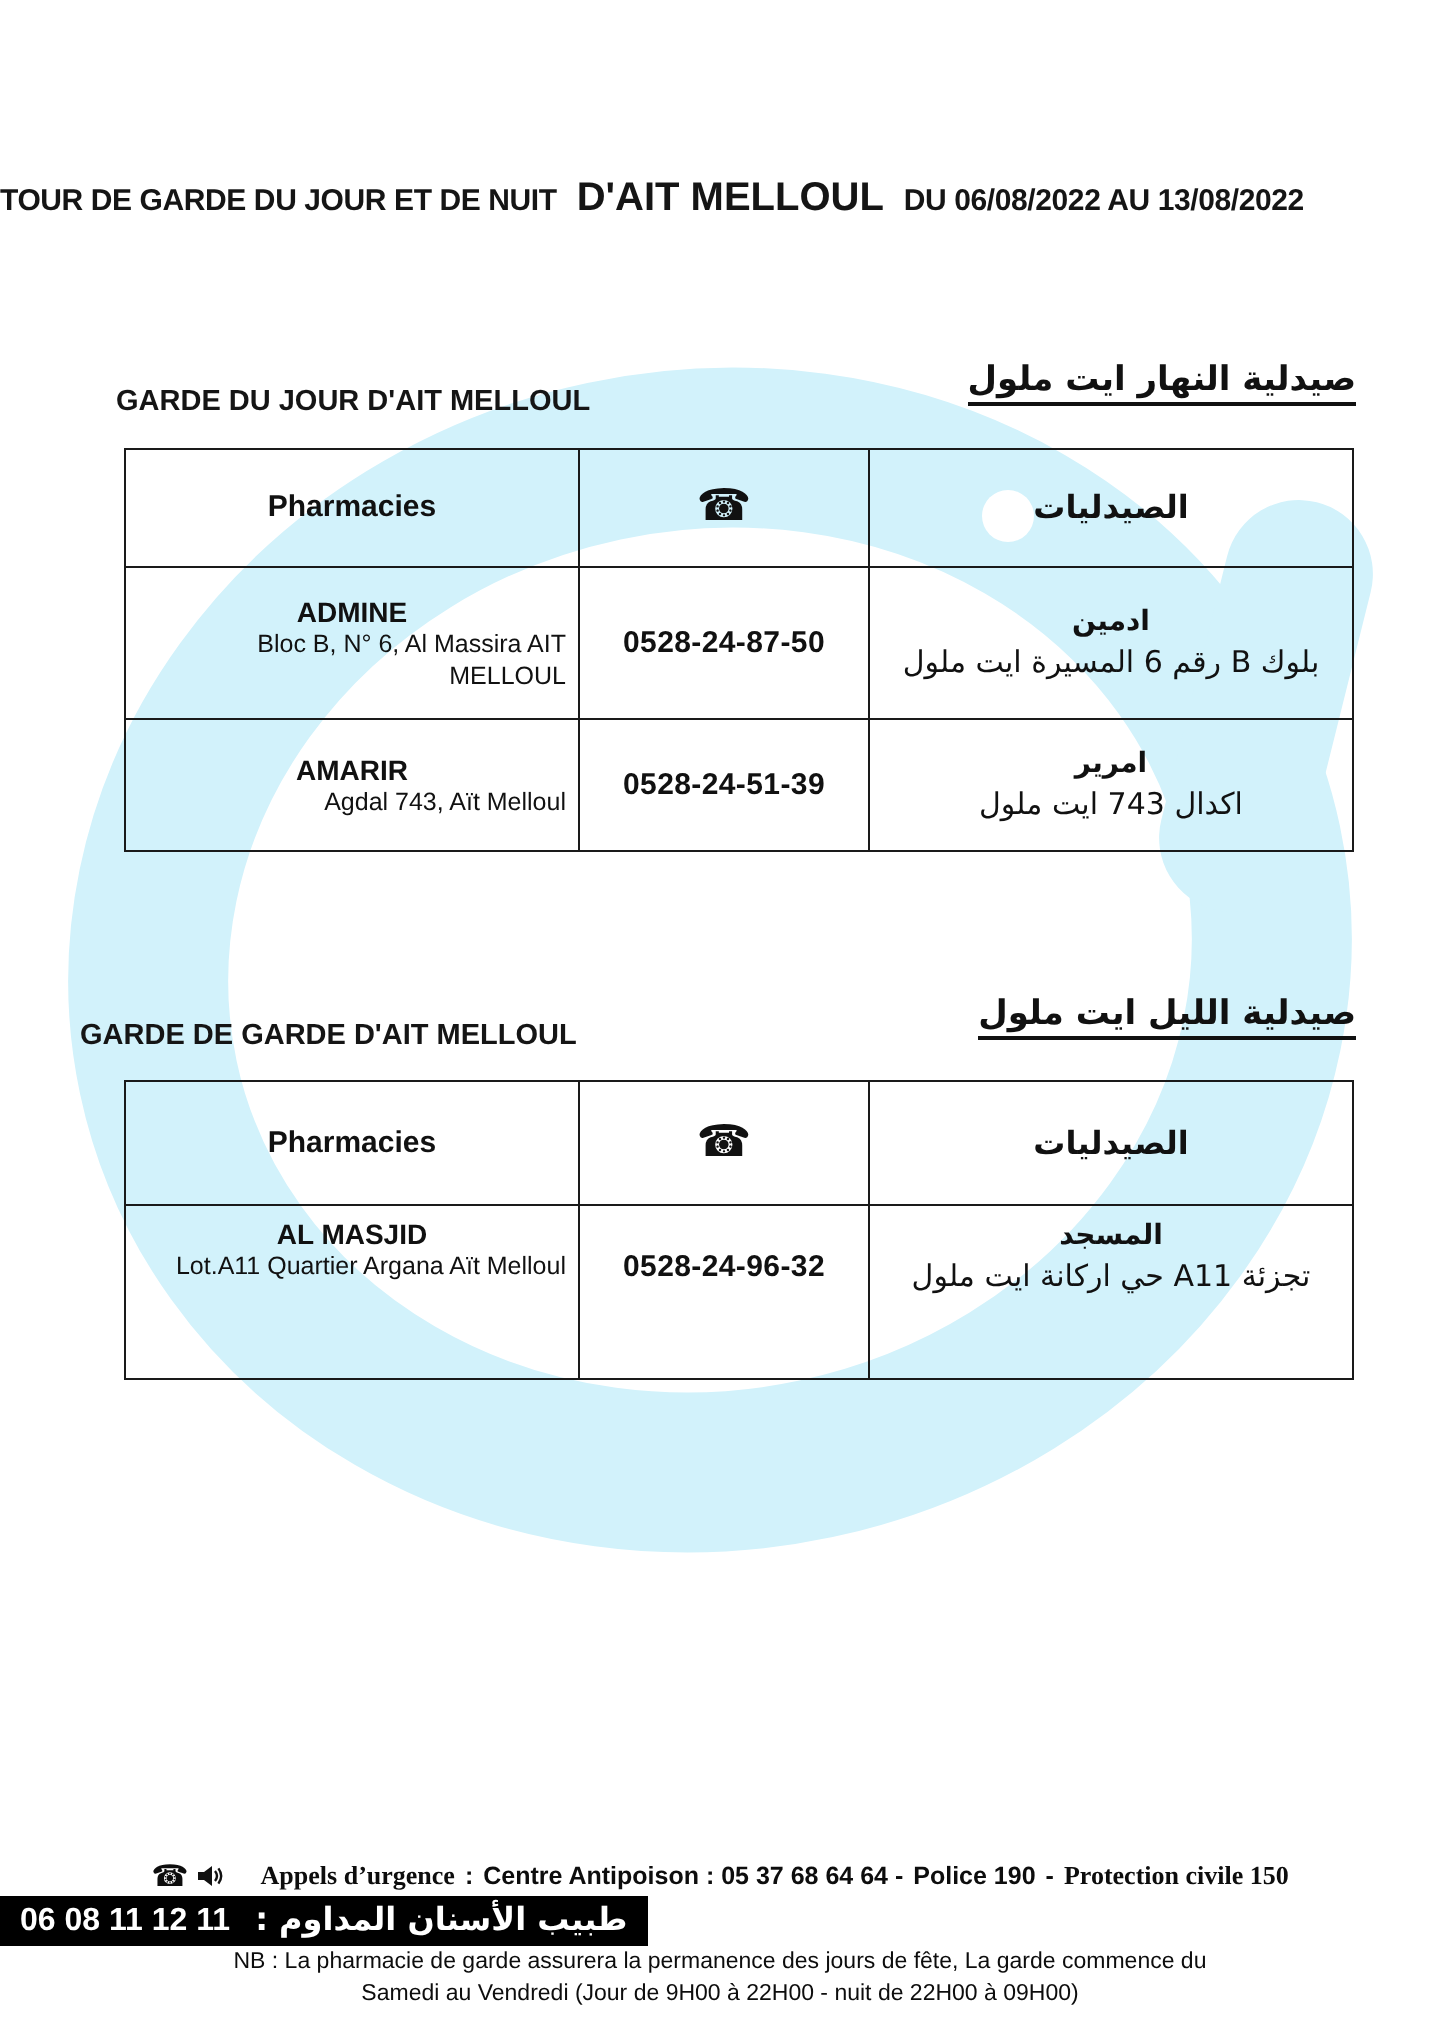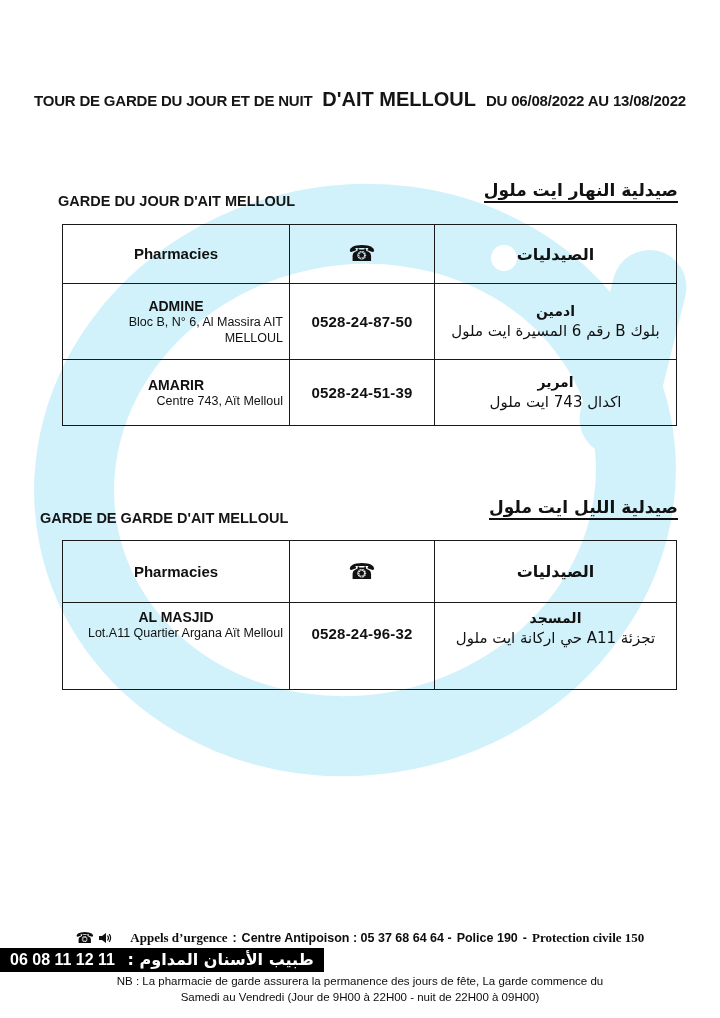--- a/index.html
+++ b/index.html
@@ -7,21 +7,21 @@
   .page {
     position:relative; width:720px; height:1018px; margin:0 auto;
     background:#ffffff; overflow:hidden;
     font-family:"Liberation Sans", sans-serif; color:#111;
   }
   .watermark { position:absolute; left:0; top:0; z-index:0; }
   .content { position:relative; z-index:1; width:100%; height:100%; }
 
   .doc-title {
     position:absolute; top:88px; left:0; width:100%;
-    text-align:center; font-weight:bold; font-size:15px; color:#151515;
+    font-weight:bold; font-size:15px; color:#151515;
     white-space:nowrap; letter-spacing:-0.2px;
   }
   .doc-title .em { font-size:20px; margin:0 6px; letter-spacing:0; }
 
   .sec-heading-fr { position:absolute; font-weight:bold; font-size:14.5px; color:#151515; }
   .sec-heading-ar {
     position:absolute; right:42px; font-weight:bold; font-size:17px;
     font-family:"DejaVu Sans", sans-serif; color:#111;
     border-bottom:2px solid #111; padding-bottom:1px;
   }
@@ -133,21 +133,21 @@
         </td>
         <td class="phone">0528-24-87-50</td>
         <td>
           <div class="ar-name" dir="rtl">ادمين</div>
           <div class="ar-addr" dir="rtl">بلوك B رقم 6 المسيرة ايت ملول</div>
         </td>
       </tr>
       <tr class="r1">
         <td>
           <div class="ph-name">AMARIR</div>
-          <div class="ph-addr">Centre 743, Aït Melloul</div>
+          <div class="ph-addr">Agdal 743, Aït Melloul</div>
         </td>
         <td class="phone">0528-24-51-39</td>
         <td>
           <div class="ar-name" dir="rtl">امرير</div>
           <div class="ar-addr" dir="rtl">اكدال 743 ايت ملول</div>
         </td>
       </tr>
     </tbody>
       </table>
 

